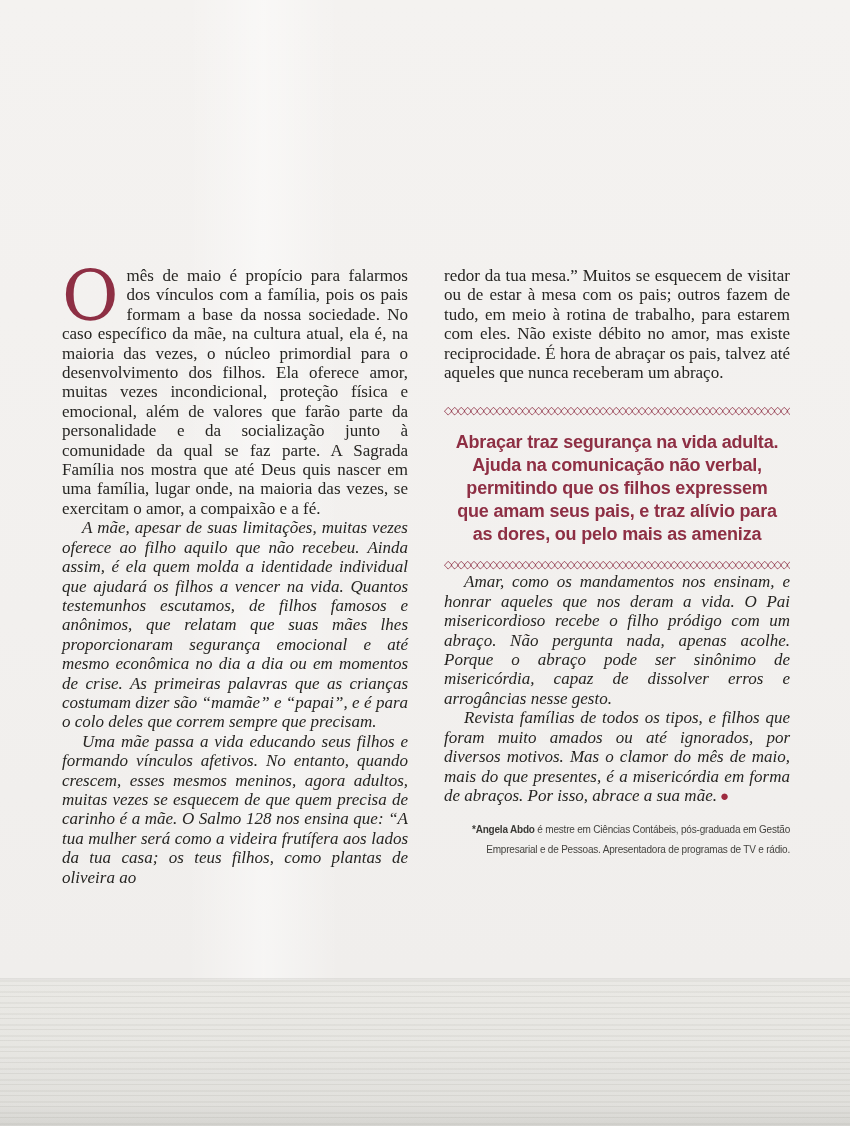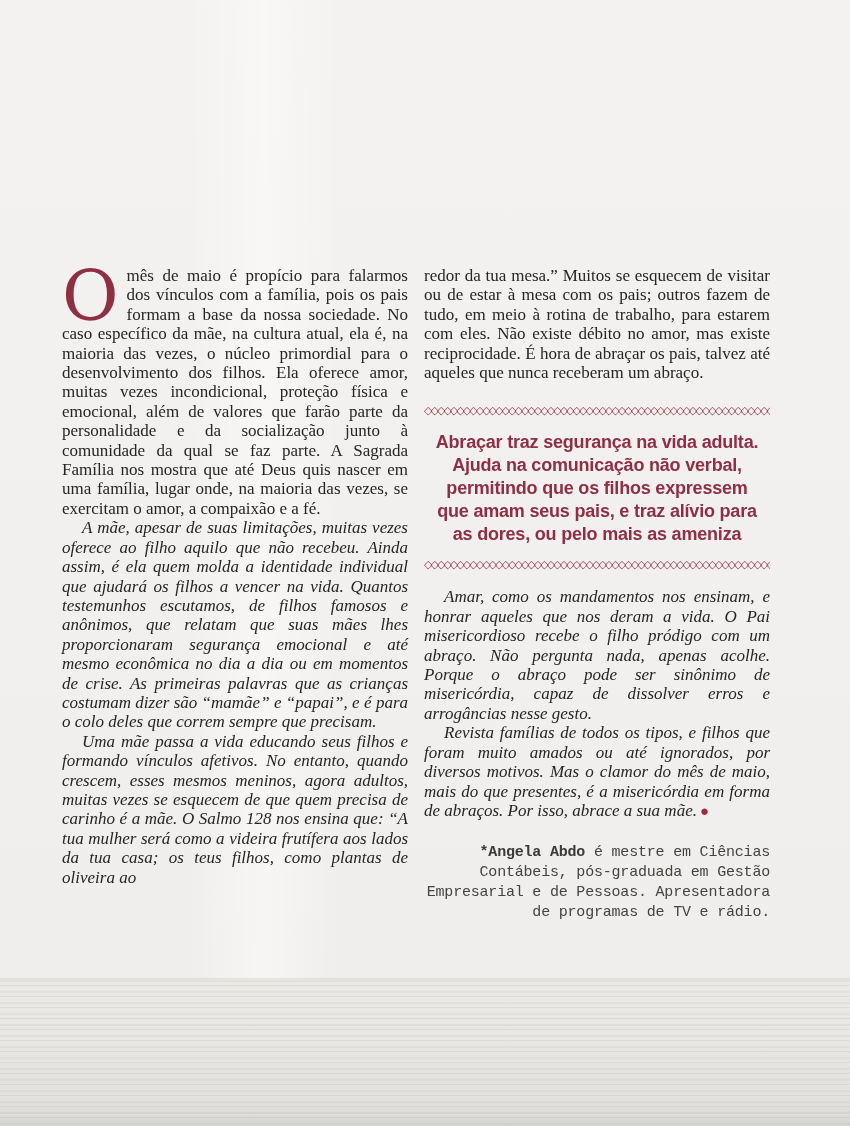--- a/index.html
+++ b/index.html
@@ -34,21 +34,21 @@
     background: linear-gradient(180deg, rgba(140,140,132,0.18), rgba(140,140,132,0.02));
   }
 
   .column {
     position: absolute; top: 266px; width: 346px;
     font-size: 17px; line-height: 19.4px; color: #262522;
     text-align: justify;
     hyphens: auto; -webkit-hyphens: auto;
   }
   .col-left  { left: 62px; }
-  .col-right { left: 424px; }
+  .col-right { left: 444px; }
 
   .para { margin: 0; }
   .para.indent { text-indent: 20px; font-style: italic; }
 
   .drop-cap {
     float: left;
     font-family: "DejaVu Serif", serif;
     font-size: 69px; line-height: 55px;
     color: #8e2f44;
     margin: 3px 8px 0 0;
@@ -66,28 +66,28 @@
   .pull-quote {
     margin-top: 13px;
     font-family: "Liberation Sans", sans-serif;
     font-weight: bold;
     font-size: 18px; line-height: 23px; letter-spacing: -0.2px;
     color: #8e2f44;
     text-align: center;
     white-space: pre-line;
   }
 
-  .after-quote { margin-top: 15px; }
+  .after-quote { }
 
   .end-dot { color: #9e2b3f; font-size: 15px; margin-left: 3px; }
 
   .bio {
-    margin-top: 22px;
-    font-family: Liberation Mono, monospace;
-    font-size: 15px; line-height: 20px; letter-spacing: -0.2px;
+    margin-top: 14px;
+    font-family: Liberation Sans, sans-serif;
+    font-size: 10px; line-height: 20px; letter-spacing: -0.2px;
     color: #44433f;
     text-align: right;
     text-indent: 0;
   }
   .bio .bio-name { font-weight: bold; color: #3a3935; }
 
   .footer {
     position: absolute; left: 402px; top: 1071px; width: 368px;
   }
   .footer-rule {

